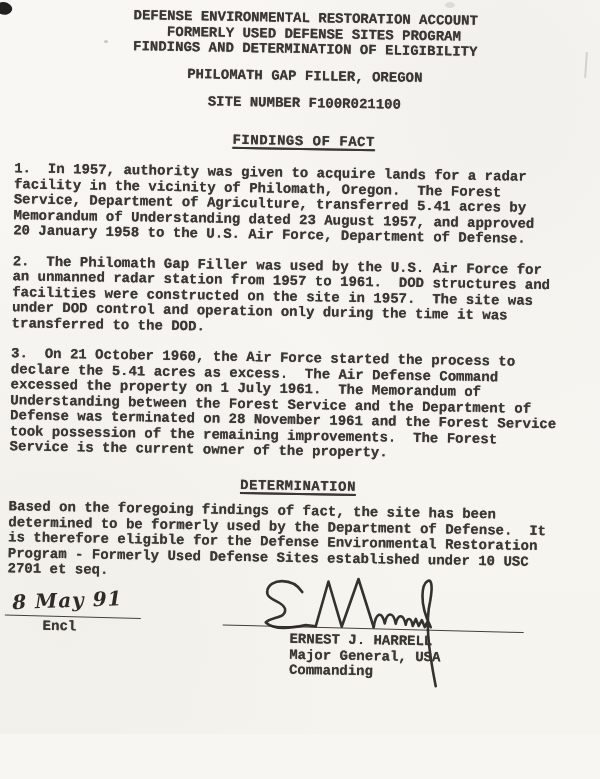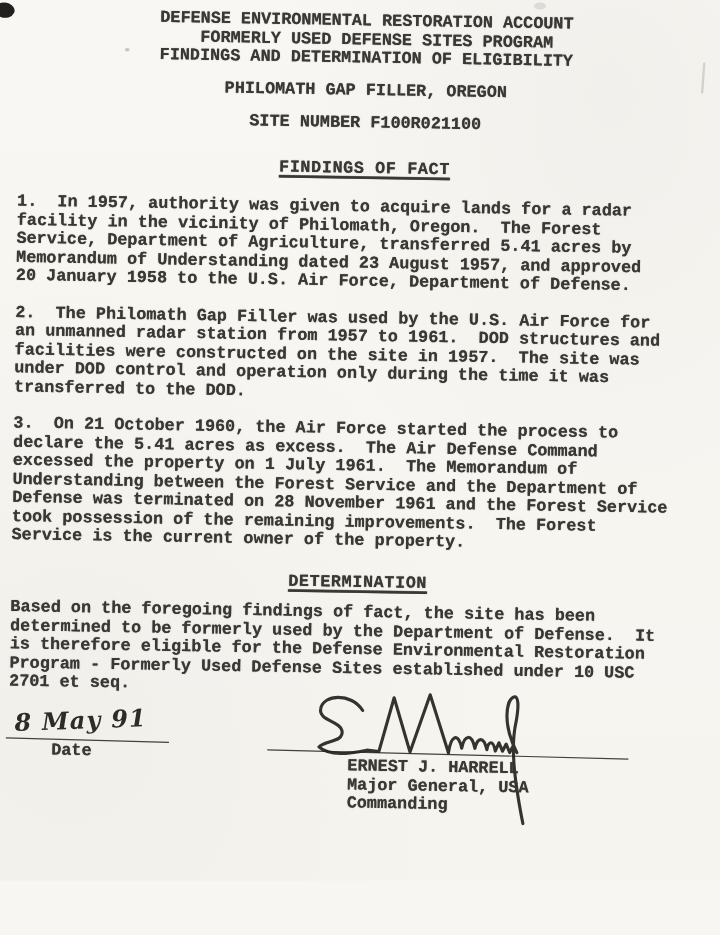--- a/index.html
+++ b/index.html
@@ -163,21 +163,21 @@
 is therefore eligible for the Defense Environmental Restoration
 Program - Formerly Used Defense Sites established under 10 USC
 2701 et seq.</div>
 
     <div class="sig-area">
 
       <div class="hand date-value">8 May 91</div>
 
       <div class="date-line"></div>
 
-      <div class="typed date-label">Date</div>
+      <div class="typed date-label">Encl</div>
 
       <div class="sig-line"></div>
 
       <svg class="sig-svg" viewBox="0 0 270 127">
         <g fill="none" stroke="#24221f" stroke-width="2.6" stroke-linecap="round" stroke-linejoin="round" opacity="0.92">
           <path d="M 56,22 C 46,7 23,9 21,21 C 19,31 37,31 39,39 C 41,49 25,47 20,53 C 29,61 46,58 60,55 L 70,56 L 82,11 L 96,56 L 112,8 L 128,56"></path>
           <path d="M 128,56 C 130,41 136,39 139,52 C 141,41 147,39 150,52 C 152,43 157,41 160,53 C 161,46 165,44 167,54 L 170,47 L 173,54 L 176,48 L 179,55 L 182,49 L 185,55 C 172,30 176,12 181,9 C 186,6 186,17 184,29 C 180,48 182,72 191,114"></path>
         </g>
       </svg>
 

